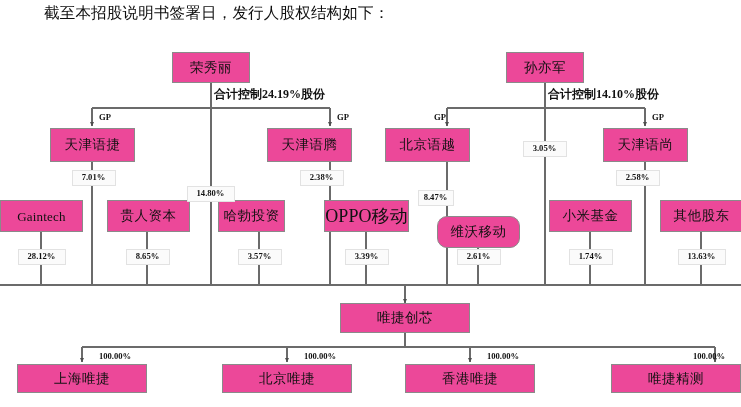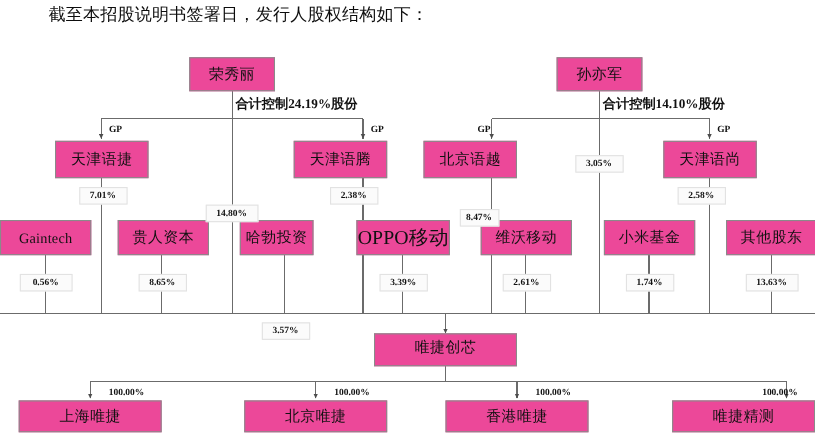--- a/index.html
+++ b/index.html
@@ -180,39 +180,39 @@
 </div>
 <div class="node" style="left:107px; top:200px; width:83px; height:32px;">
   <span>贵人资本</span>
 </div>
 <div class="node" style="left:218px; top:200px; width:67px; height:32px;">
   <span>哈勃投资</span>
 </div>
 <div class="node small-txt" style="left:324px; top:200px; width:85px; height:32px;">
   <span>OPPO移动</span>
 </div>
-<div class="node" style="left:437px; top:200px; width:83px; height:32px;">
+<div class="node" style="left:437px; top:216px; width:83px; height:32px;border-radius:10px;">
   <span>维沃移动</span>
 </div>
 <div class="node" style="left:549px; top:200px; width:83px; height:32px;">
   <span>小米基金</span>
 </div>
 <div class="node" style="left:660px; top:200px; width:83px; height:32px;">
   <span>其他股东</span>
 </div>
 
-<div class="pct" style="left:18px; top:249px; width:48px;">0.56%</div>
+<div class="pct" style="left:18px; top:249px; width:48px;">28.12%</div>
 <div class="pct" style="left:126px; top:249px; width:44px;">8.65%</div>
-<div class="pct" style="left:238px; top:249px; width:44px;margin-top:44px;">3.57%</div>
+<div class="pct" style="left:238px; top:249px; width:44px;">3.57%</div>
 <div class="pct" style="left:345px; top:249px; width:44px;">3.39%</div>
 <div class="pct" style="left:457px; top:249px; width:44px;">2.61%</div>
 <div class="pct" style="left:569px; top:249px; width:44px;">1.74%</div>
 <div class="pct" style="left:678px; top:249px; width:48px;">13.63%</div>
 
-<div class="node" style="left:340px; top:303px; width:130px; height:30px;font-family:Liberation Mono, monospace;">
+<div class="node" style="left:340px; top:303px; width:130px; height:30px;">
   <span>唯捷创芯</span>
 </div>
 
 <div class="node" style="left:17px; top:364px; width:130px; height:29px;">
   <span>上海唯捷</span>
 </div>
 <div class="node" style="left:222px; top:364px; width:130px; height:29px;">
   <span>北京唯捷</span>
 </div>
 <div class="node" style="left:405px; top:364px; width:130px; height:29px;">

